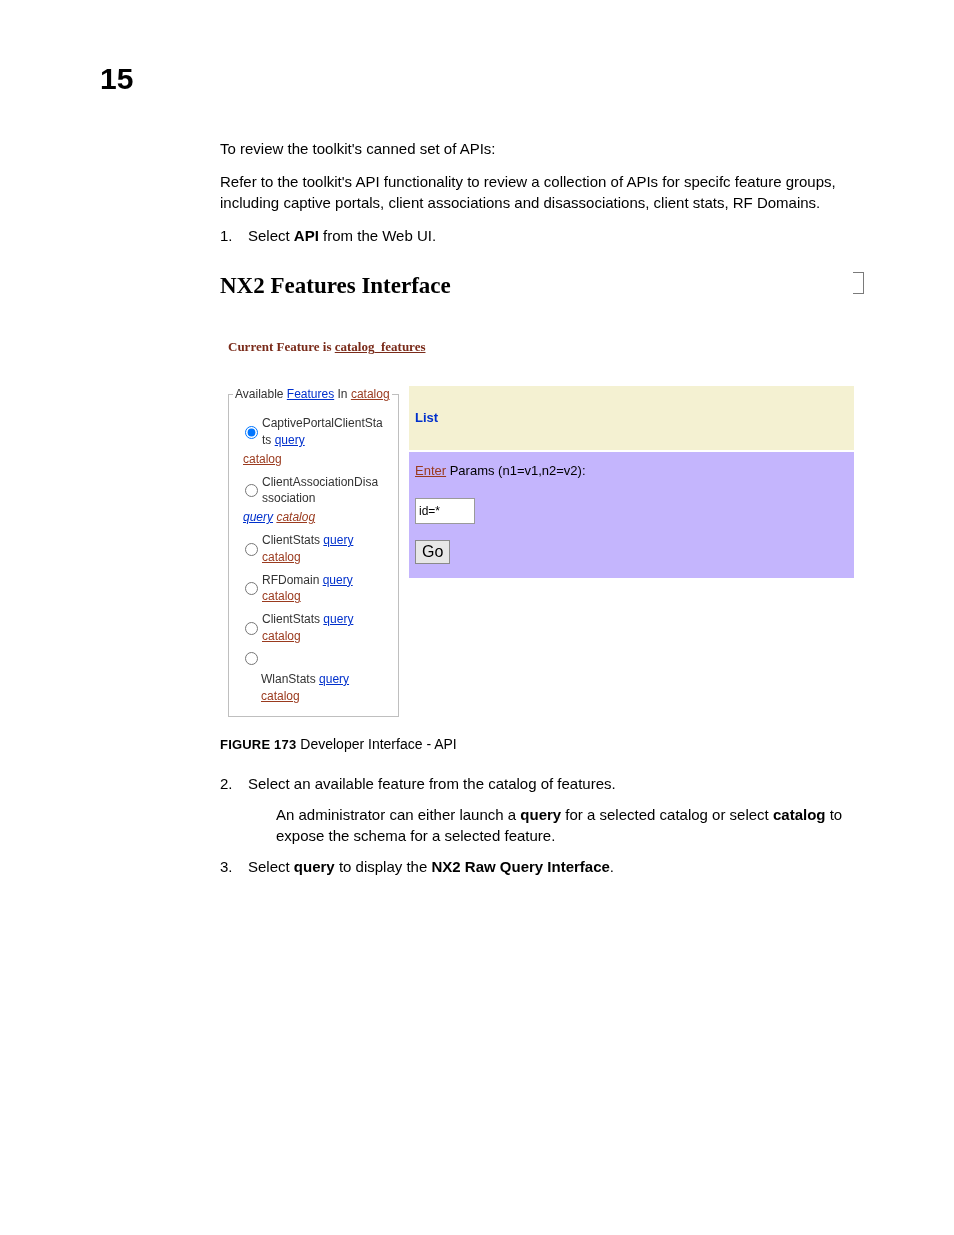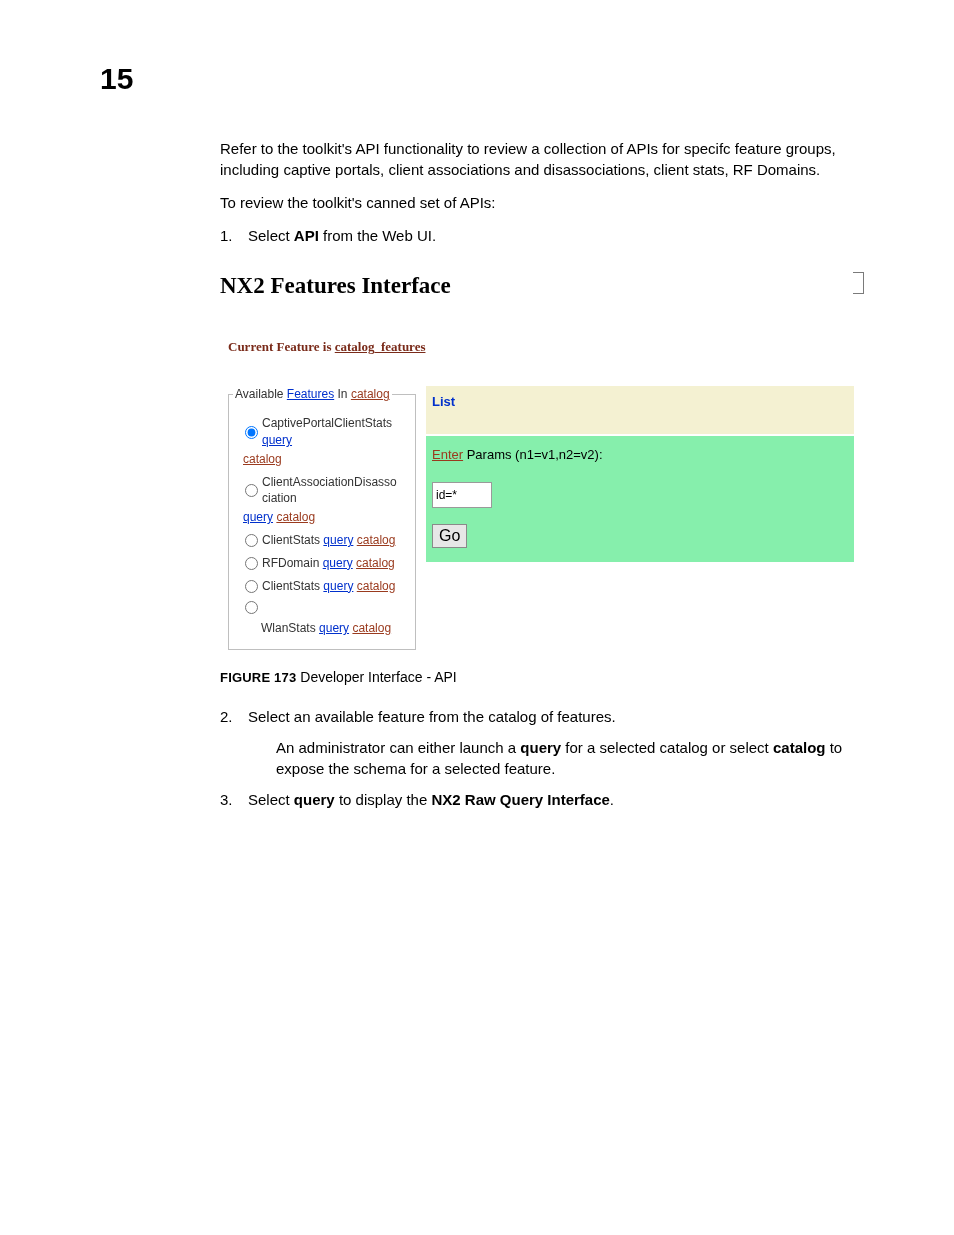--- a/index.html
+++ b/index.html
@@ -11,53 +11,53 @@
 .steps>li{display:flex;margin-bottom:10px}
 .steps>li>.num{width:28px;flex:none}
 .steps>li>.txt{flex:1}
 b.kw{font-weight:bold}
 .screenshot{margin:24px 0 18px 0}
 .ss-title{font-family:Georgia,'Times New Roman',serif;font-weight:bold;font-size:23px;margin-bottom:36px;position:relative}
 .top-right-glyph{position:absolute;right:-10px;top:2px;width:10px;height:20px;border:1px solid #7a7a7a;border-left:none}
 .current-feature{font-family:Georgia,'Times New Roman',serif;font-weight:bold;font-size:13px;color:#7a2b1a;margin:0 0 30px 8px}
 .current-feature .ul{text-decoration:underline}
 .panels{display:flex;align-items:flex-start}
-.fieldset-wrap{width:188px;flex:none;margin-left:8px}
+.fieldset-wrap{width:171px;flex:none;margin-left:8px}
 fieldset.cat{border:1px solid #bfbfbf;margin:0;padding:6px 4px 6px 4px;font-family:Tahoma,Verdana,sans-serif;font-size:12px;color:#333}
 fieldset.cat legend{font-size:12px;color:#333;padding:0 2px}
 fieldset.cat legend .lnk{color:#0030cc;text-decoration:underline}
 fieldset.cat legend .lnk2{color:#9a3a1e;text-decoration:underline}
 .feat-row{display:flex;align-items:center;margin:6px 10px}
 .feat-row input[type=radio]{margin:1px 4px 0 2px}
 .feat-txt{flex:1;word-break:break-word}
 .feat-txt .plain{color:#333}
 .feat-txt .qlink{color:#0030cc;text-decoration:underline}
 .feat-txt .clink{color:#9a3a1e;text-decoration:underline}
 .right-pane{flex:1;margin-left:10px}
-.list-band{background:#f4f1d2;padding:4px 6px 22px 6px}
+.list-band{background:#f4f1d2;padding:20px 6px 22px 6px}
 .list-label{color:#0030cc;font-family:Tahoma,Verdana,sans-serif;font-size:13px;font-weight:bold}
-.params-band{background:#86efac;padding:10px 13px 14px 6px;margin-top:2px;font-family:Tahoma,Verdana,sans-serif;font-size:13px}
+.params-band{background:#c4b5fd;padding:10px 13px 14px 6px;margin-top:2px;font-family:Tahoma,Verdana,sans-serif;font-size:13px}
 .params-band .enter{color:#9a3a1e;text-decoration:underline}
 .input-box{margin-top:18px}
 .input-box input[type=text]{width:60px;height:26px;border:1px solid #9a9a9a;font-family:Tahoma,sans-serif;font-size:12px;padding:2px 3px;box-sizing:border-box}
 .go-row{margin-top:16px}
 .go-row button{font-family:Tahoma,sans-serif;font-size:16px;padding:2px 6px;background:#e7e7e7;border:1px solid #8a8a8a;cursor:pointer}
 .fig-cap{margin:14px 0 18px 0;font-size:14px}
 .fig-cap .fignum{font-family:"Arial Black",Arial,sans-serif;font-weight:900;font-size:13px;letter-spacing:0.2px}
 .indent-block{margin:8px 0 10px 56px}
 </style>
 </head>
 <body>
 
 <div class="page">
   <div class="page-number">15</div>
 
   <div class="body-content">
+    <p class="para">To review the toolkit's canned set of APIs:</p>
     <p class="para">Refer to the toolkit's API functionality to review a collection of APIs for specifc feature groups, including captive portals, client associations and disassociations, client stats, RF Domains.</p>
-    <p class="para">To review the toolkit's canned set of APIs:</p>
 
     <ol class="steps">
       <li>
         <span class="num">1.</span>
         <span class="txt">
           <span>Select </span><b class="kw">API</b><span> from the Web UI.</span>
         </span>
       </li>
     </ol>
 
@@ -83,21 +83,21 @@
                   <div class="feat-txt"><span class="plain">CaptivePortalClientStats </span><span class="qlink">query</span></div>
                 </div>
                 <div class="feat-row" style="margin-top: -4px;">
                   <div class="feat-txt" style="margin-left: 0px;"><span class="clink">catalog</span></div>
                 </div>
                 <div class="feat-row">
                   <input type="radio" name="feat" style="">
                   <div class="feat-txt"><span class="plain">ClientAssociationDisassociation </span></div>
                 </div>
                 <div class="feat-row" style="margin-top: -4px;">
-                  <div class="feat-txt" style="margin-left: 0px;"><span class="qlink">query</span> <span class="clink">catalog</span></div>
+                  <div class="feat-txt" style="margin-left: 0px; font-style: italic;"><span class="qlink">query</span> <span class="clink">catalog</span></div>
                 </div>
                 <div class="feat-row">
                   <input type="radio" name="feat" style="">
                   <div class="feat-txt"><span class="plain">ClientStats </span><span class="qlink">query</span> <span class="clink">catalog</span></div>
                 </div>
                 <div class="feat-row">
                   <input type="radio" name="feat" style="">
                   <div class="feat-txt"><span class="plain">RFDomain </span><span class="qlink">query</span> <span class="clink">catalog</span></div>
                 </div>
                 <div class="feat-row">

